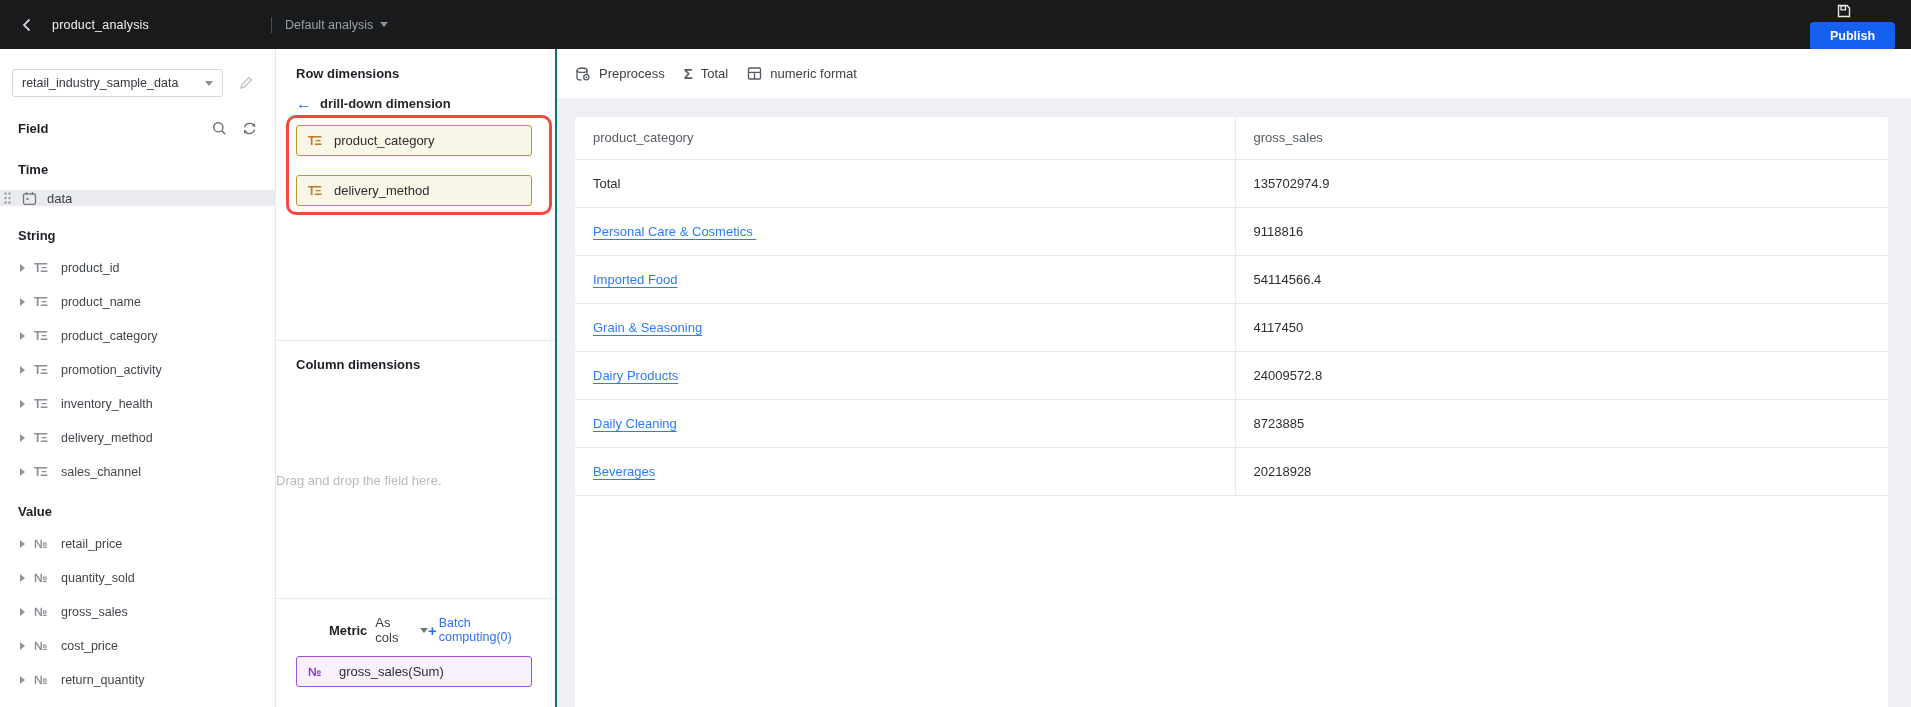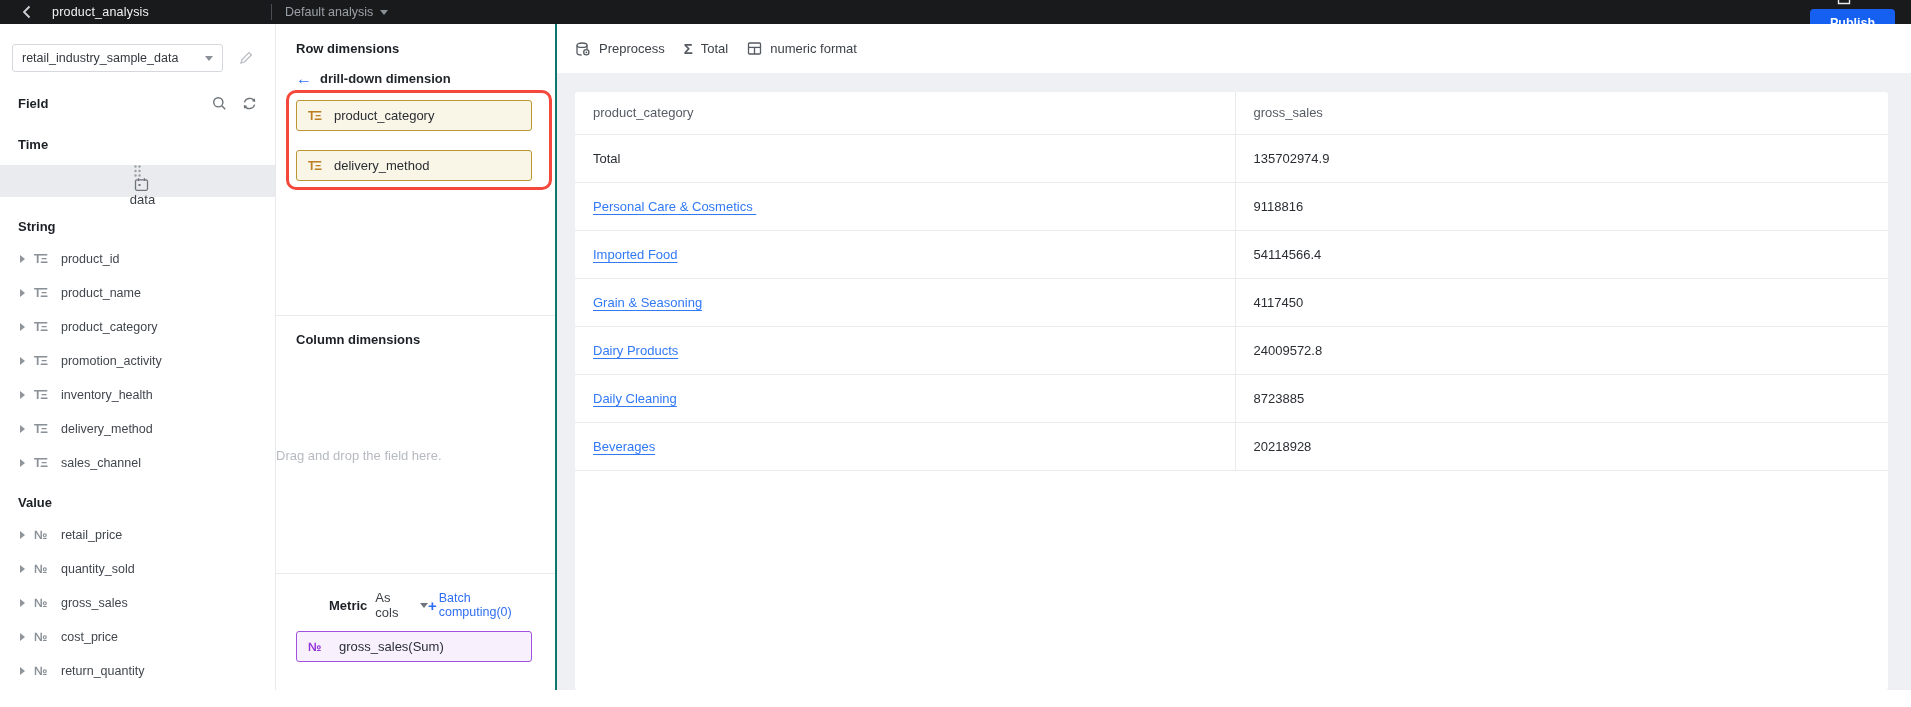--- a/index.html
+++ b/index.html
@@ -1,20 +1,20 @@
 <!DOCTYPE html>
 <html><head>
 <meta charset="utf-8">
 <style>
   * { margin:0; padding:0; box-sizing:border-box; }
   html,body { width:1911px; height:707px; overflow:hidden; background:#fff;
     font-family:"Liberation Sans", sans-serif; font-size:13px; color:#2a2e33; }
 
   
-  .topbar { height:24px; background:#191a1c; display:flex; align-items:center; padding:0 16px; }
+  .topbar { height:49px; background:#191a1c; display:flex; align-items:center; padding:0 16px; }
   .topbar .back { width:20px; height:20px; display:flex; align-items:center; justify-content:center; cursor:pointer; }
   .topbar .title { color:#f1f2f3; font-size:12.5px; margin-left:16px; letter-spacing:.2px; }
   .topbar .vdiv { width:1px; height:16px; background:#4a4d52; margin-left:122px; }
   .topbar .analysis { color:#9aa0a7; font-size:12.5px; margin-left:13px; display:flex; align-items:center; gap:7px; cursor:pointer; }
   .caret-down { width:0; height:0; border-left:4px solid transparent; border-right:4px solid transparent; border-top:5px solid #8a9097; display:inline-block; }
   .topbar-right { margin-left:auto; display:flex; align-items:center;flex-direction:column; }
   .save-btn { width:22px; height:22px; display:flex; align-items:center; justify-content:center; cursor:pointer; }
   .publish-btn { margin-left:17px; width:85px; height:28px; background:#1560f0; color:#fff; border:none;
     border-radius:4px; font-size:12.5px; font-weight:bold; font-family:inherit; cursor:pointer; }
 
@@ -29,21 +29,21 @@
   .dataset-select .lbl { flex:1; white-space:nowrap; overflow:hidden; }
   .pencil { margin-left:16px; cursor:pointer; display:flex; }
   .field-row { margin:24px 18px 0; display:flex; align-items:center; }
   .field-row .lbl { font-weight:bold; color:#1c2025; }
   .field-row .icons { margin-left:auto; display:flex; align-items:center; gap:15px; }
   .icon-btn { display:flex; cursor:pointer; }
   .section-label { font-weight:bold; color:#1c2025; padding-left:18px; }
   .s-time { margin-top:26px; }
   .s-string { margin-top:22px; }
   .s-value { margin-top:15px; }
-  .data-row { margin-top:13px; height:32px; background:#e9ebee; display:flex; align-items:center; cursor:pointer;flex-direction:column; }
+  .data-row { margin-top:13px; height:16px; background:#e9ebee; display:flex; align-items:center; cursor:pointer; }
   .drag-dots { width:14px; display:flex; justify-content:center; }
   .data-row .cal { margin-left:8px; display:flex; }
   .data-row .lbl { margin-left:10px; color:#3b4046; }
   .field-list { margin-top:8px; }
   .field-item { height:34px; display:flex; align-items:center; padding-left:20px; cursor:pointer; }
   .tri-right { width:0; height:0; border-top:4px solid transparent; border-bottom:4px solid transparent;
     border-left:5px solid #8f959b; display:inline-block; }
   .type-ic { width:24px; margin-left:9px; font-weight:bold; font-size:12px; color:#8a9097; letter-spacing:-1px; white-space:nowrap; }
   .field-item .lbl { color:#41464d; font-size:12.5px; margin-left:3px; }
 

